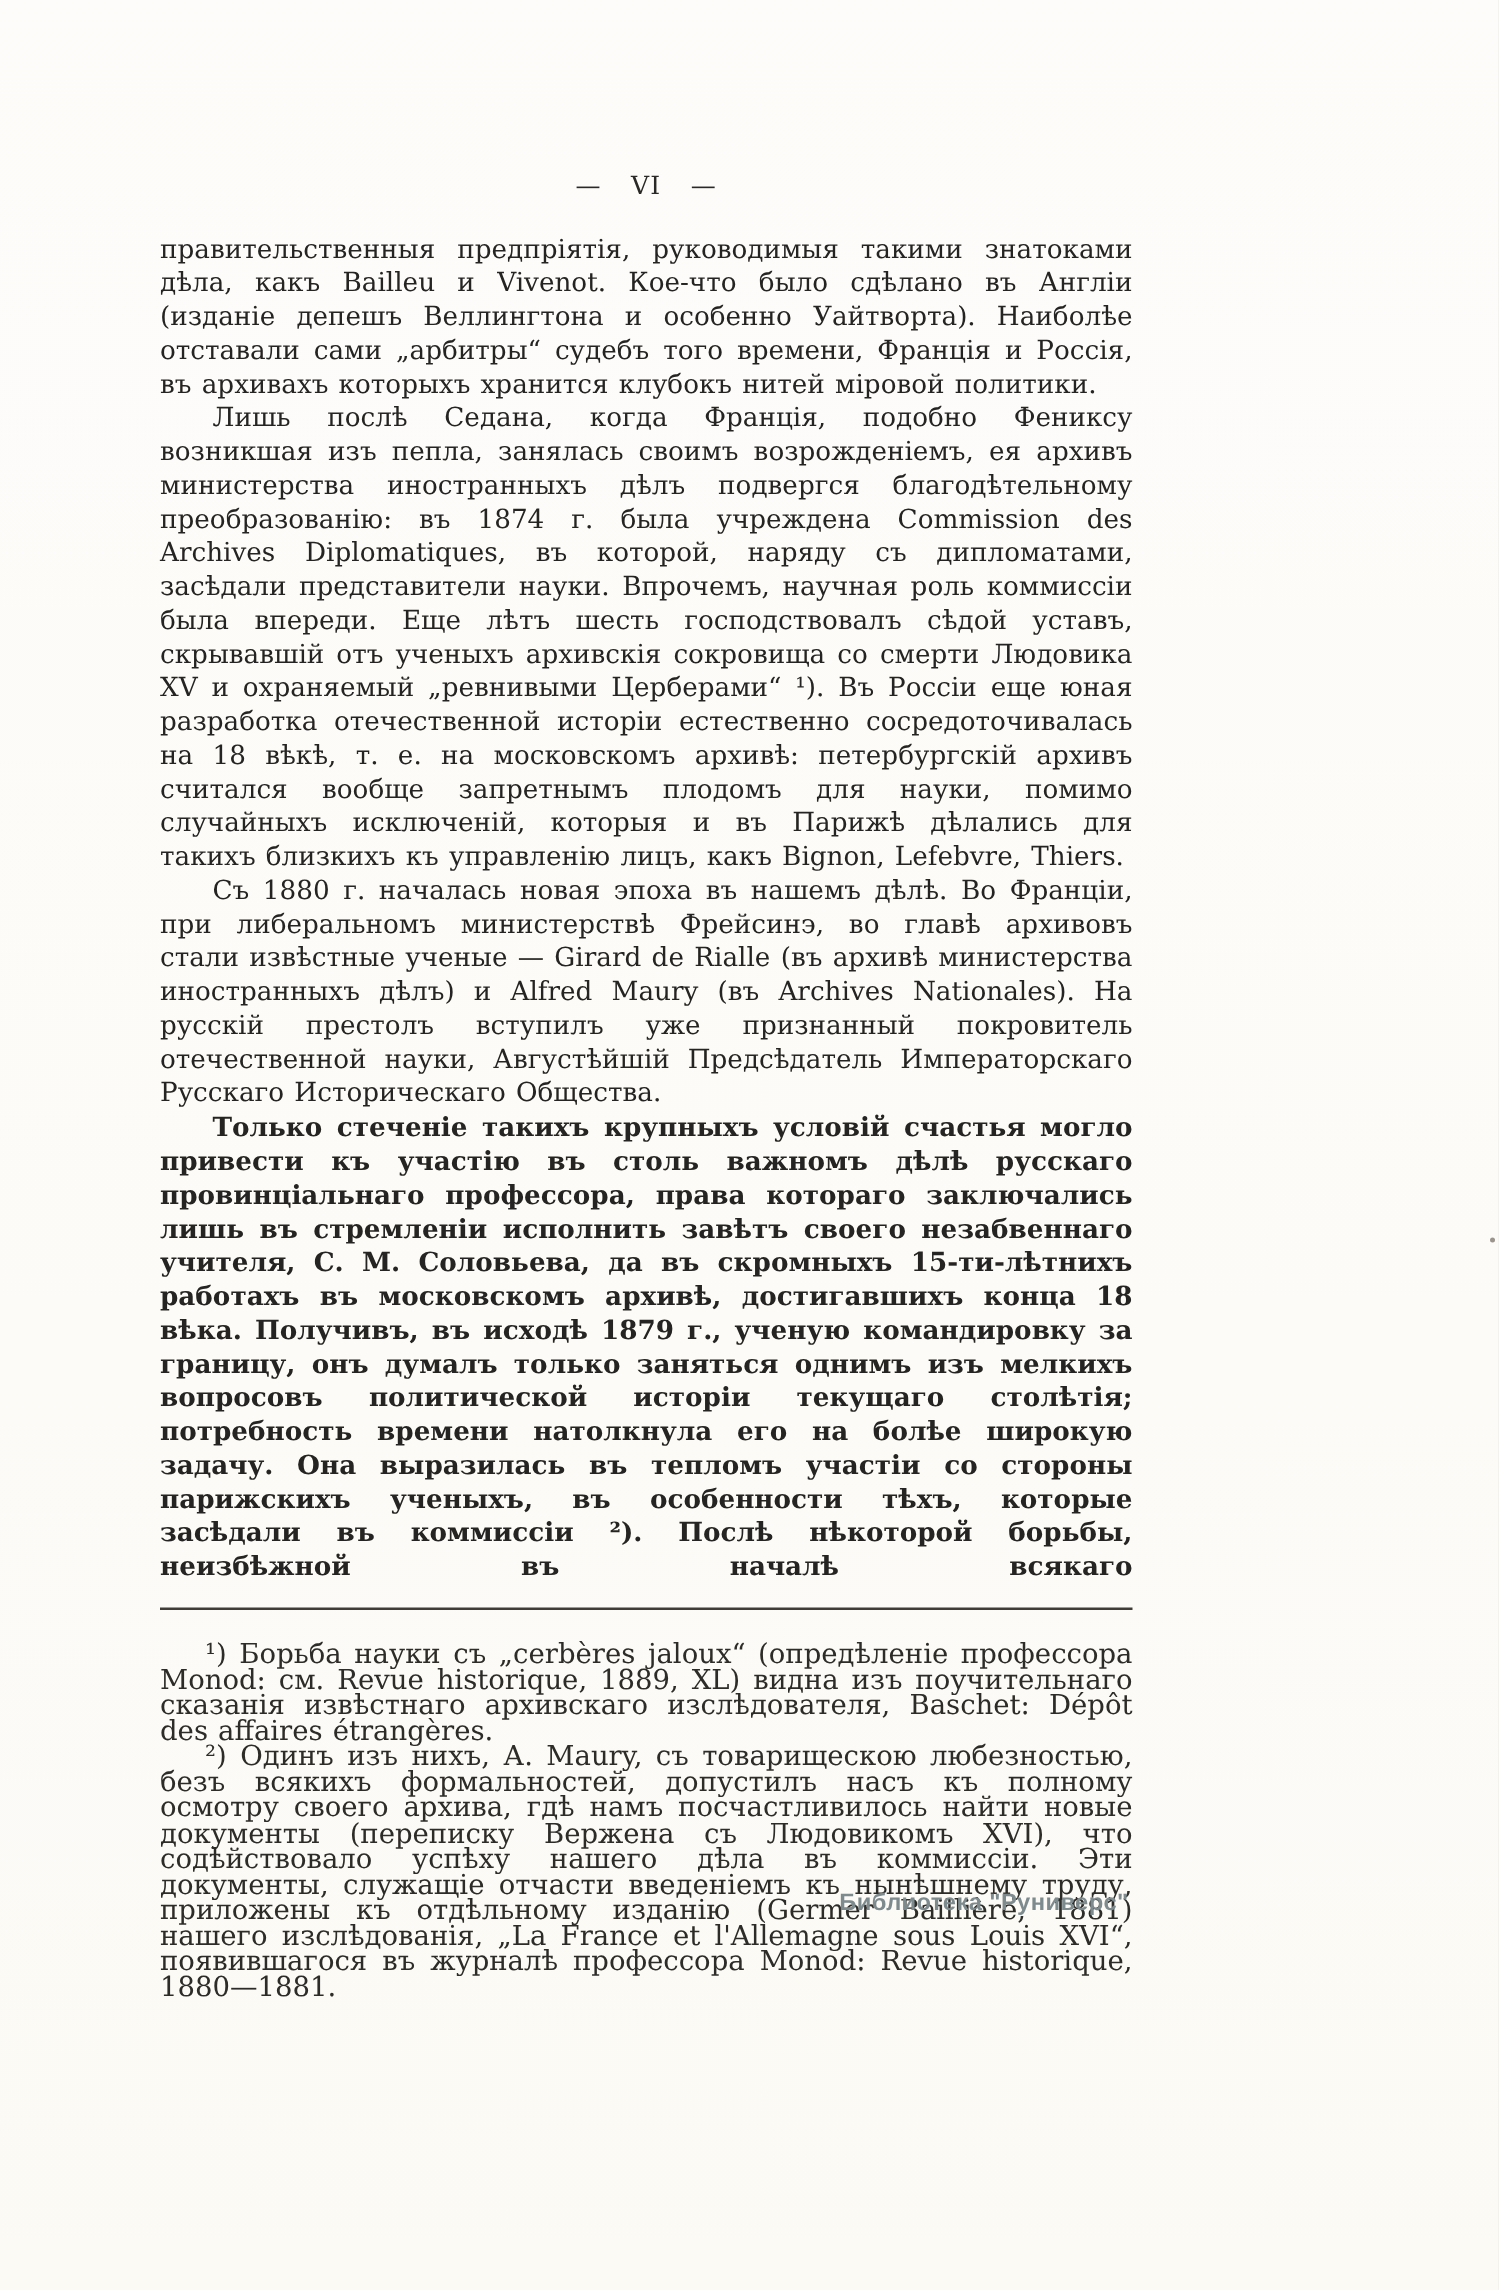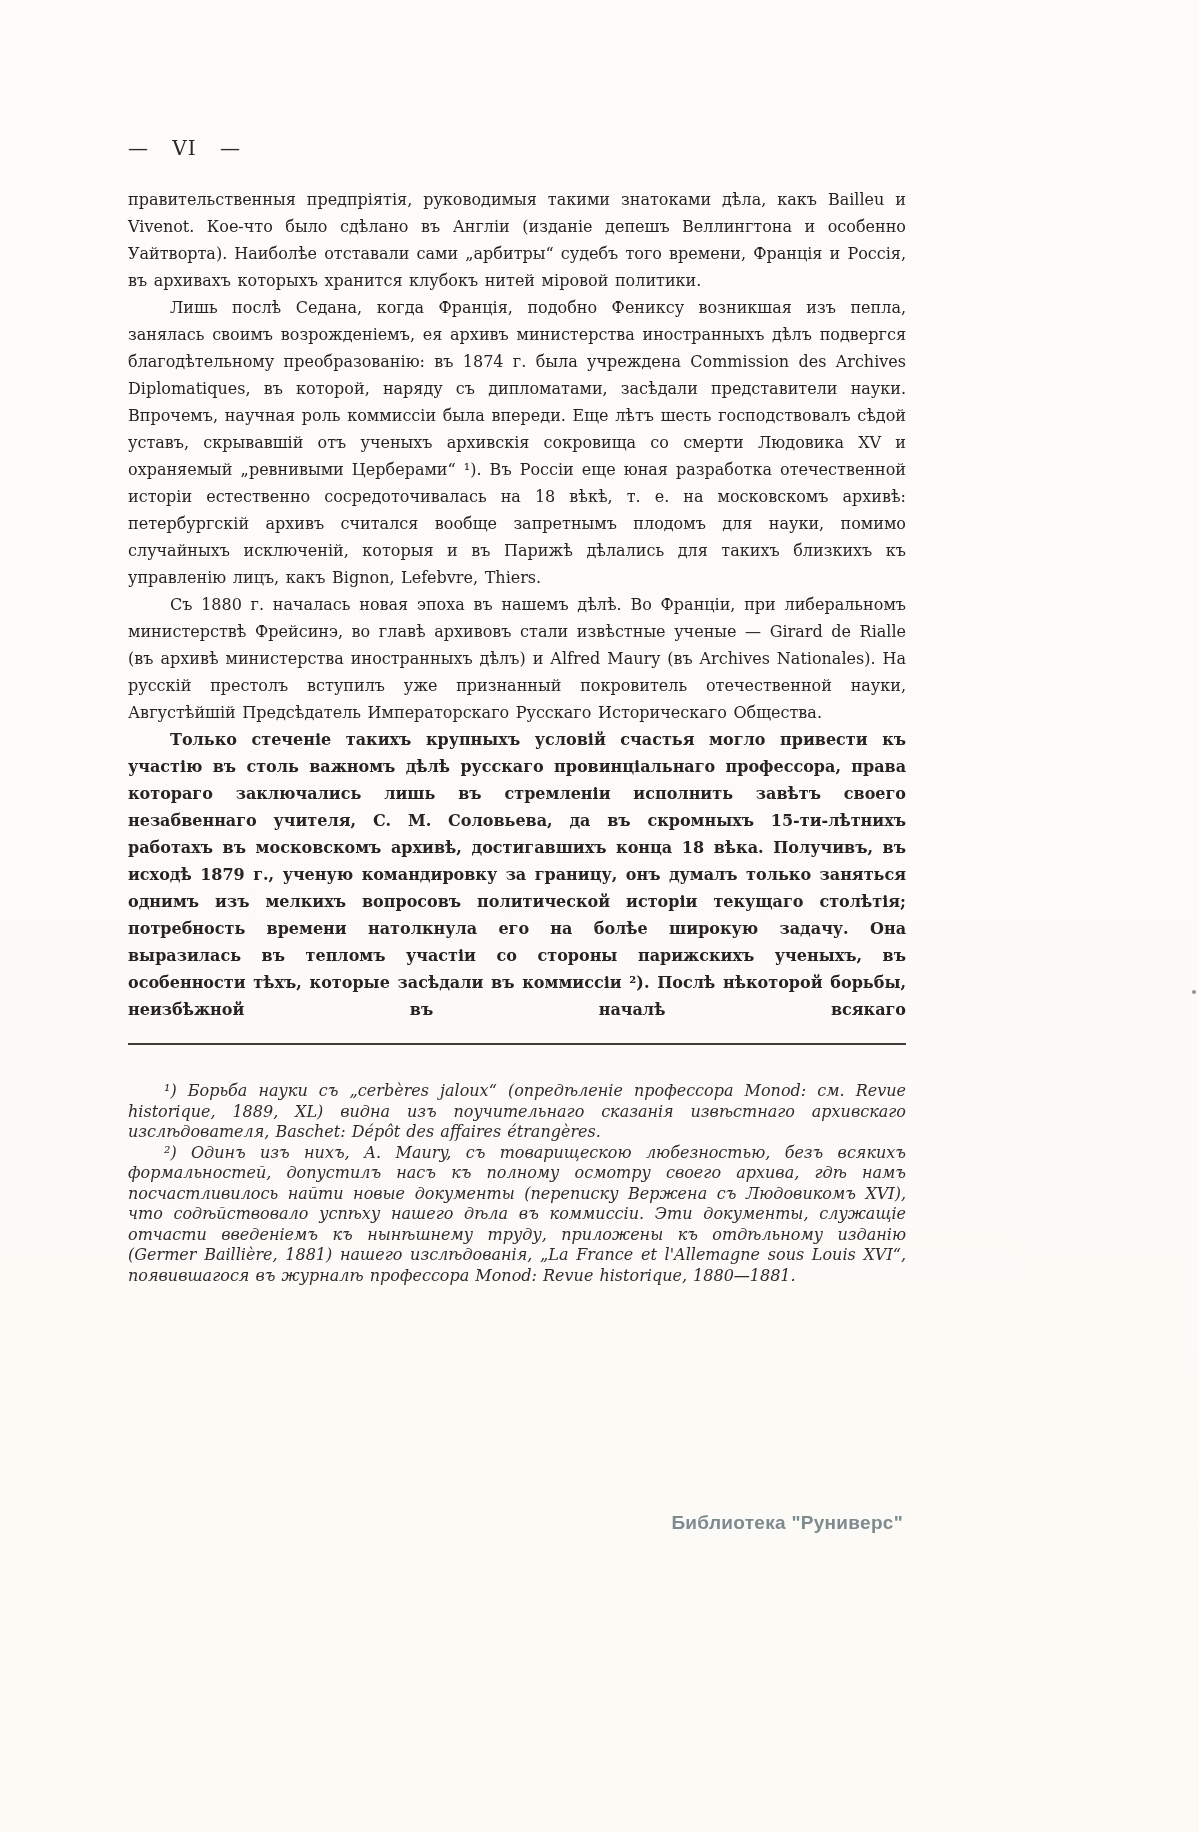--- a/index.html
+++ b/index.html
@@ -15,30 +15,30 @@
     background: linear-gradient(180deg, #fdfcfa 0%, #fcfbf7 60%, #fbfaf5 100%);
     color: #262422;
     font-family: "DejaVu Serif", "Liberation Serif", serif;
     overflow: hidden;
     box-sizing: border-box;
     padding-top: 136px;
   }
   .page-header {
     width: 778px;
     margin: 0 0 0 128px;
-    text-align: left;
+    text-align: center;
     font-size: 20px;
     letter-spacing: 1px;
     word-spacing: 16px;
     color: #2b2927;
   }
   .body-text {
     width: 778px;
     margin: 26px 0 0 128px;
-    font-size: 16px;
+    font-size: 21px;
     line-height: 27px;
     text-align: justify;
   }
   .body-text p {
     margin: 0;
     text-indent: 42px;
     word-spacing: 1.5px;
   }
   .body-text p.first {
     text-indent: 0;
@@ -49,26 +49,25 @@
   }
   .footnote-rule {
     width: 778px;
     margin: 20px 0 0 128px;
     border: 0;
     border-top: 2px solid #3f3c38;
     height: 0;
   }
   .footnotes {
     width: 778px;
-    margin: 36px 0 0 128px;
-    font-size: 16px;
+    margin: 26px 0 0 128px;
+    font-size: 22px;
     line-height: 20.5px;
     text-align: justify;
     color: #2e2c29;
-    font-style: italic;
   }
   .footnotes p {
     margin: 0;
     text-indent: 36px;
     word-spacing: 1px;
   }
   .watermark {
     position: absolute;
     top: 1512px;
     right: 296px;

